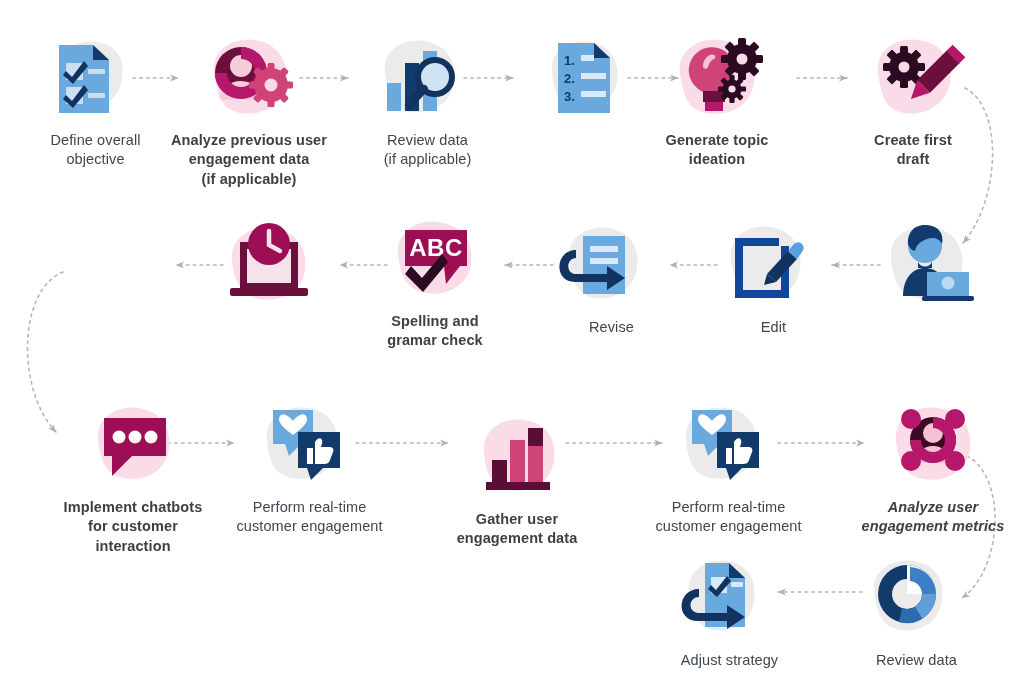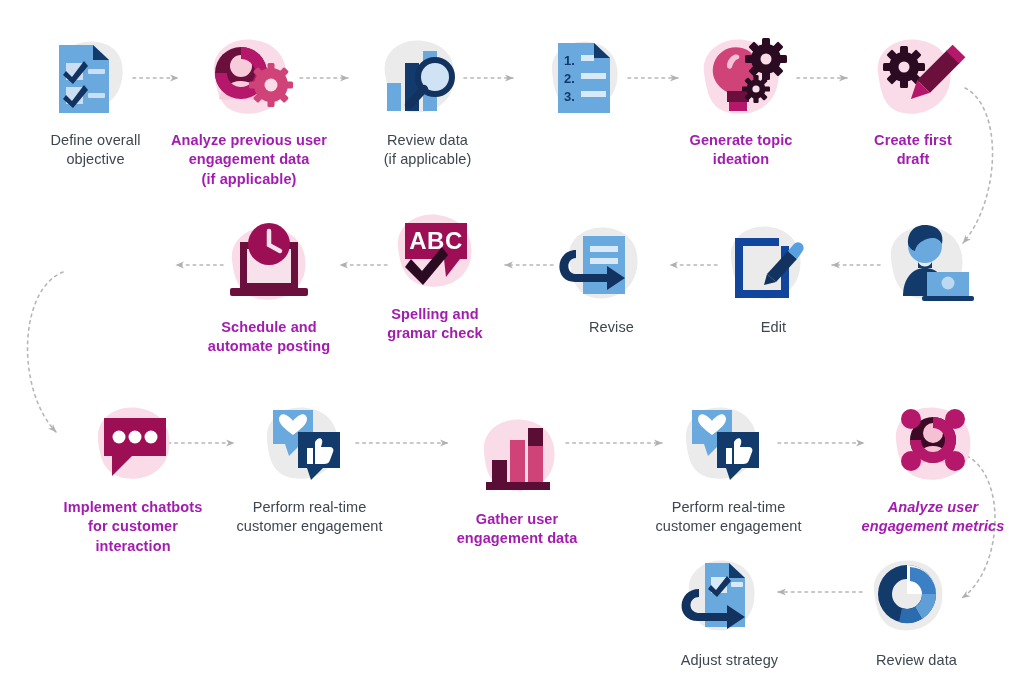--- a/index.html
+++ b/index.html
@@ -12,21 +12,21 @@
   svg.connectors{position:absolute;left:0;top:0;width:1024px;height:689px;pointer-events:none;}
 
   .node{position:absolute;width:170px;text-align:center;}
   .art{position:relative;width:110px;height:100px;margin:0 auto;}
   .art svg{position:absolute;left:0;top:0;overflow:visible;}
   .label{
     margin-top:6px;font-size:14.5px;line-height:1.33;letter-spacing:0.1px;
     white-space:pre-line;
   }
   .label.grey{color:#3e4650;font-weight:400;margin-left:19px;}
-  .label.pink{color:#a21caf;font-weight:700;}
+  .label.pink{color:#404040;font-weight:700;}
 </style>
 </head>
 <body>
 
 <div id="stage">
 
   <svg class="connectors" viewBox="0 0 1024 689">
     <defs>
       <marker id="ah" markerWidth="10" markerHeight="10" refX="8.5" refY="4" orient="auto" markerUnits="userSpaceOnUse">
         <path d="M0.5,0.6 L9,4 L0.5,7.4 L3,4 Z" fill="#b0b0b0"></path>
@@ -129,21 +129,21 @@
         <text x="36" y="40" font-family="Liberation Sans, sans-serif" font-size="13" font-weight="700" fill="#123a6b">1.</text>
         <text x="36" y="58" font-family="Liberation Sans, sans-serif" font-size="13" font-weight="700" fill="#123a6b">2.</text>
         <text x="36" y="76" font-family="Liberation Sans, sans-serif" font-size="13" font-weight="700" fill="#123a6b">3.</text>
         <rect x="53" y="30" width="13" height="6" fill="#d8e9f7"></rect>
         <rect x="53" y="48" width="25" height="6" fill="#d8e9f7"></rect>
         <rect x="53" y="66" width="25" height="6" fill="#d8e9f7"></rect>
       </svg>
     </div>
   </div>
 
-  <div class="node" style="left:656px;top:25px;">
+  <div class="node" style="left:632px;top:25px;">
     <div class="art">
       <svg width="110" height="100" viewBox="0 0 110 100">
         <path d="M18 48 C15 27, 36 12, 58 15 C84 18, 96 36, 92 58 C88 82, 66 92, 44 88 C24 84, 21 68, 18 48 Z" fill="#f9dce8"></path>
         <path d="M43 68 C30 62, 24 50, 28 38 C32 26, 44 20, 56 23 C68 26, 74 38, 70 50 C67 58, 62 64, 60 68 Z" fill="#cf4378"></path>
         <path d="M48 30 C44 32, 41 36, 41 41 C41 44, 45 45, 46 42 C47 38, 49 35, 52 34 C55 33, 53 28, 48 30 Z" fill="#f5c3d6"></path>
         <rect x="41" y="66" width="22" height="11" fill="#6b0f3d"></rect>
         <rect x="43" y="77" width="18" height="9" fill="#b5186a"></rect>
         <g transform="translate(80,34)">
           <g fill="#2b0b22">
             <circle r="15"></circle>
@@ -243,21 +243,21 @@
         <path d="M22 46 C20 26, 40 13, 61 16 C83 19, 93 35, 90 56 C87 77, 68 89, 48 86 C29 83, 24 66, 22 46 Z" fill="#ebebeb"></path>
         <rect x="36" y="24" width="42" height="58" fill="#6aa9dd"></rect>
         <rect x="43" y="34" width="28" height="6" fill="#d8e9f7"></rect>
         <rect x="43" y="46" width="28" height="6" fill="#d8e9f7"></rect>
         <path d="M29 46 C20 46, 18 60, 28 62 L60 62 L60 54 L78 66 L60 78 L60 70 L28 70 C6 70, 8 38, 29 38 Z" fill="#12335f"></path>
       </svg>
     </div>
     <div class="label grey">Revise</div>
   </div>
 
-  <div class="node" style="left:350px;top:199px;">
+  <div class="node" style="left:350px;top:206px;">
     <div class="art">
       <svg width="110" height="100" viewBox="0 0 110 100">
         <path d="M18 48 C16 27, 36 13, 58 16 C82 19, 94 36, 91 58 C88 80, 66 91, 45 87 C26 83, 20 68, 18 48 Z" fill="#f9dce8"></path>
         <rect x="25" y="24" width="62" height="36" fill="#9c0f55"></rect>
         <path d="M64 60 L80 60 L66 78 Z" fill="#9c0f55"></path>
         <text x="56" y="50" text-anchor="middle" font-family="Liberation Sans, sans-serif" font-size="24" font-weight="700" fill="#ffffff" letter-spacing="0.5">ABC</text>
         <path d="M31 60 L42 72 L62 48 L68 56 L43 86 L25 68 Z" fill="#2b0b22"></path>
       </svg>
     </div>
     <div class="label pink">Spelling and
@@ -268,22 +268,20 @@
     <div class="art">
       <svg width="110" height="100" viewBox="0 0 110 100">
         <path d="M18 48 C16 27, 36 13, 58 16 C82 19, 94 36, 91 58 C88 80, 66 91, 45 87 C26 83, 20 68, 18 48 Z" fill="#f9dce8"></path>
         <rect x="26" y="30" width="58" height="48" fill="#6b0f3d"></rect>
         <rect x="33" y="37" width="44" height="34" fill="#f7e1ea"></rect>
         <rect x="16" y="76" width="78" height="8" rx="2" fill="#6b0f3d"></rect>
         <circle cx="55" cy="32" r="21" fill="#9c0f55"></circle>
         <path d="M55 19 L55 33 L66 39" fill="none" stroke="#f7e1ea" stroke-width="4.5" stroke-linecap="round"></path>
       </svg>
     </div>
-    <div class="label pink">Schedule and
-automate posting</div>
   </div>
 
 
   <div class="node" style="left:48px;top:392px;">
     <div class="art">
       <svg width="110" height="100" viewBox="0 0 110 100">
         <path d="M20 48 C18 26, 38 13, 60 16 C83 19, 94 36, 91 57 C88 79, 67 90, 46 86 C27 82, 22 68, 20 48 Z" fill="#f9dce8"></path>
         <rect x="26" y="26" width="62" height="38" fill="#9c0f55"></rect>
         <path d="M34 64 L54 64 L34 84 Z" fill="#9c0f55"></path>
         <circle cx="41" cy="45" r="6.5" fill="#ffffff"></circle>

